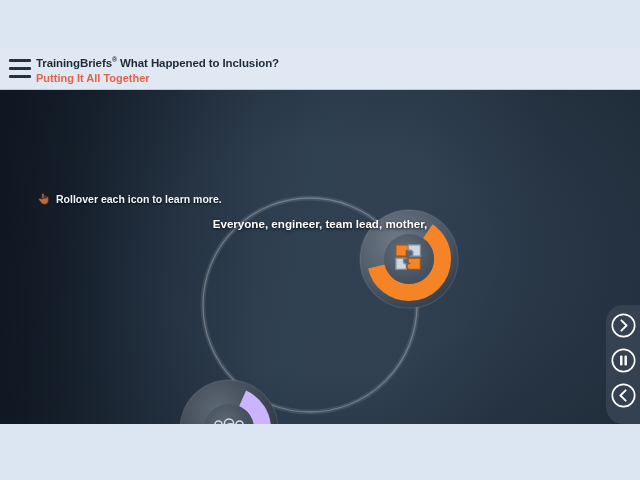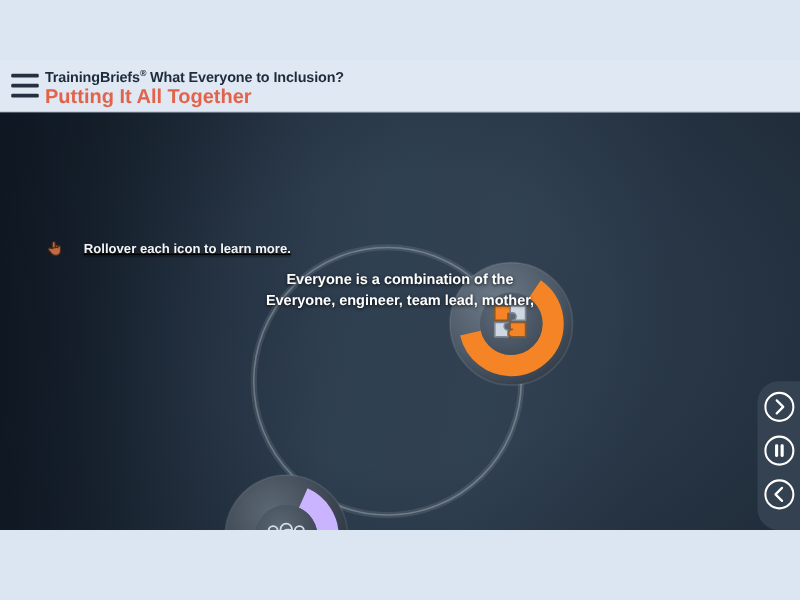--- a/index.html
+++ b/index.html
@@ -63,21 +63,21 @@
     letter-spacing: -0.1px;
     line-height: 14px;
     white-space: nowrap;
   }
   #course-title sup {
     font-size: 7px;
     vertical-align: super;
     font-weight: bold;
   }
   #course-subtitle {
-    font-size: 16px;
+    font-size: 11px;
     font-weight: bold;
     color: #e2634a;
     line-height: 14px;
     margin-top: 1px;
     white-space: nowrap;
   }
 
   
   .hdr-icon {
     position: absolute;
@@ -129,23 +129,22 @@
       radial-gradient(ellipse 70% 90% at 50% 50%, rgba(14,22,32,0.0) 38%, rgba(14,22,32,0.45) 100%),
       linear-gradient(to right, rgba(12,20,30,0.75) 0%, rgba(12,20,30,0.25) 18%, rgba(12,20,30,0.0) 40%);
   }
 
   
   #hint {
     position: absolute;
     left: 36px; top: 101px;
     display: flex;
     align-items: center;
-    gap: 16px;
+    gap: 5px;
     z-index: 12;
-    text-decoration: underline;
   }
   #hint-icon { width: 15px; height: 15px; display: block; }
   #hint-text {
     font-size: 10.5px;
     font-weight: bold;
     color: #f2f5f8;
     text-shadow: 0 1px 2px rgba(0,0,0,0.75);
     white-space: nowrap;
   }
 
@@ -214,21 +213,21 @@
 
   <div id="header">
 
     <div id="hamburger">
       <span></span>
       <span></span>
       <span></span>
     </div>
 
     <div id="title-block">
-      <div id="course-title"><span>TrainingBriefs</span><sup>®</sup><span> What Everyone to Inclusion?</span></div>
+      <div id="course-title"><span>TrainingBriefs</span><sup>®</sup><span> What Happened to Inclusion?</span></div>
       <div id="course-subtitle">Putting It All Together</div>
     </div>
 
     <div class="hdr-icon" id="icon-download">
       <svg viewBox="0 0 24 24">
         <rect x="2.5" y="3.5" width="19" height="19" rx="2.5" fill="#9fadbe" stroke="#8c9bad" stroke-width="1.4"></rect>
         <rect x="8.5" y="1.5" width="7" height="4" rx="1.2" fill="#b6c2d0" stroke="#8c9bad" stroke-width="1.2"></rect>
         <path d="M12 9 L12 16.5 M8.2 13 L12 17 L15.8 13" fill="none" stroke="#5e6d80" stroke-width="2.2" stroke-linecap="round" stroke-linejoin="round"></path>
       </svg>
     </div>
@@ -255,21 +254,20 @@
     <div id="bg-photo"></div>
     <div id="bg-photo2"></div>
     <div id="bg-vignette"></div>
 
     <svg id="connector" viewBox="0 0 640 334">
       <circle cx="310" cy="215" r="107" fill="none" stroke="rgba(214,226,238,0.30)" stroke-width="1.3"></circle>
       <circle cx="310" cy="215" r="107" fill="none" stroke="rgba(255,255,255,0.10)" stroke-width="5"></circle>
     </svg>
 
     <div id="body-copy">
-      <div>Everyone is a combination of the</div>
       <div>Everyone, engineer, team lead, mother,</div>
     </div>
 
     <div class="node" id="node-puzzle">
       <svg viewBox="0 0 102 102">
         <defs>
           <radialGradient id="gPuzBase" cx="38%" cy="32%" r="78%">
             <stop offset="0%" stop-color="#6d7a88"></stop>
             <stop offset="62%" stop-color="#4e5a68"></stop>
             <stop offset="100%" stop-color="#2d3742"></stop>

